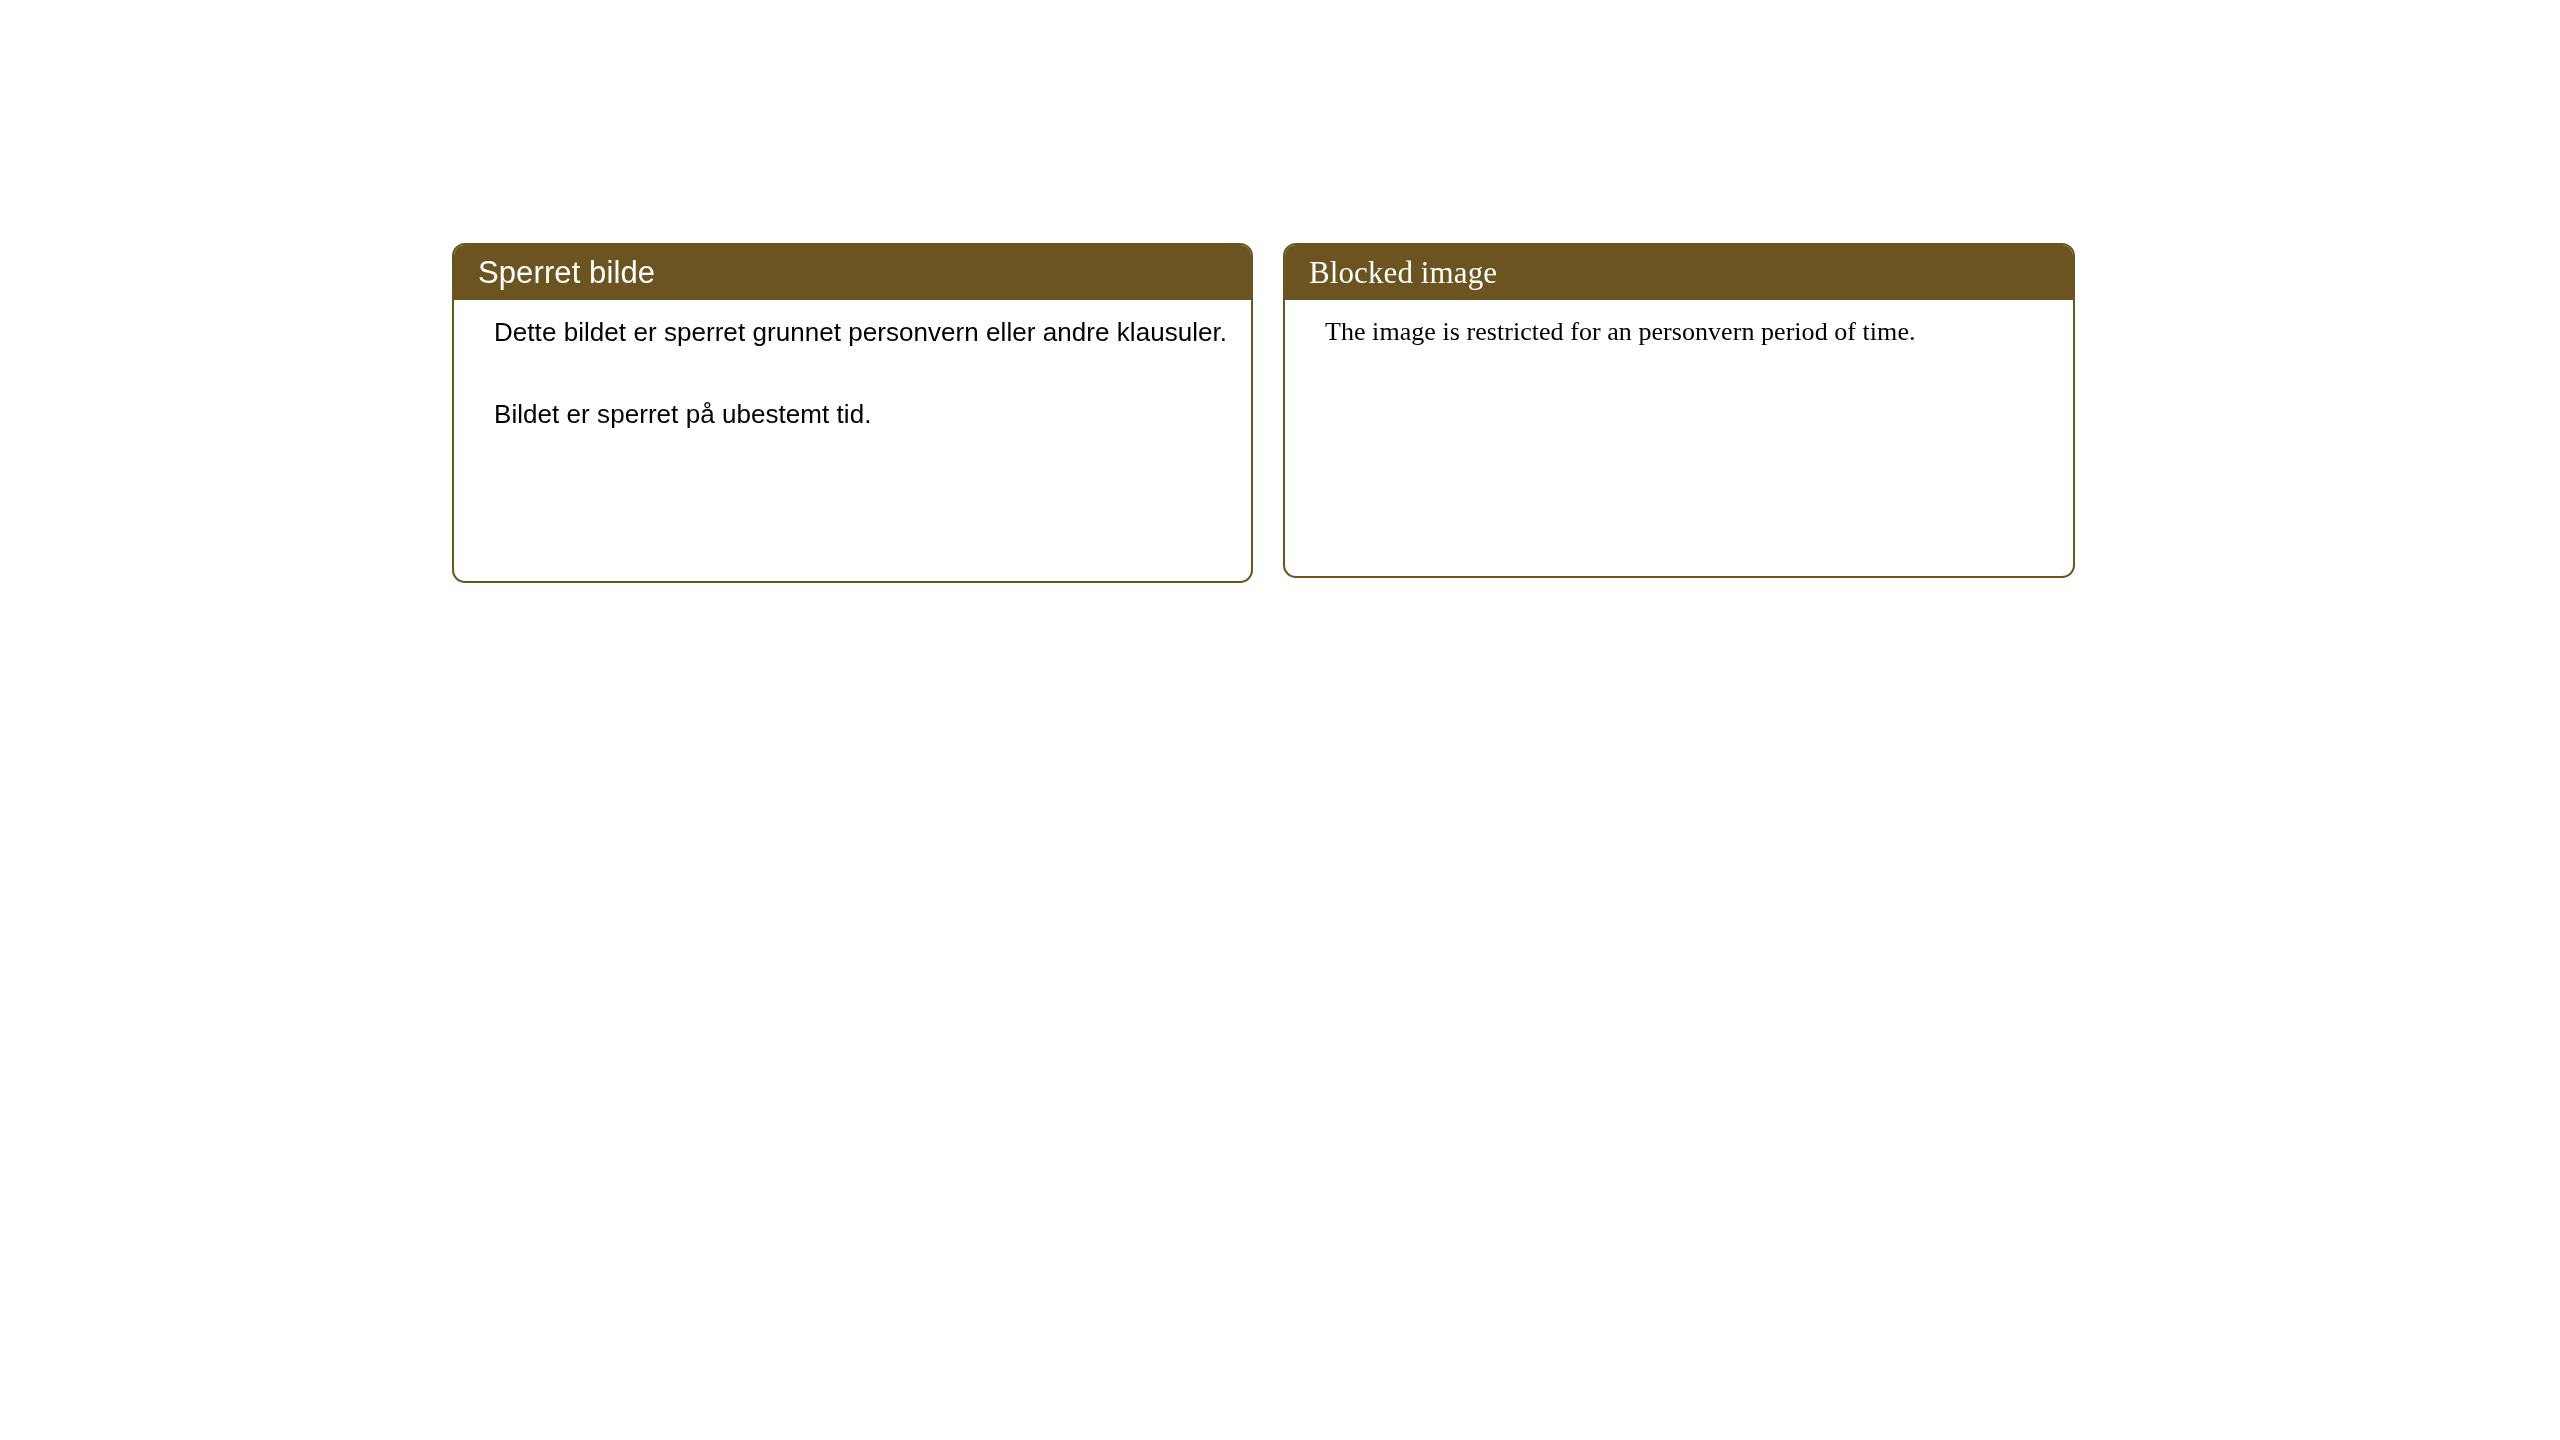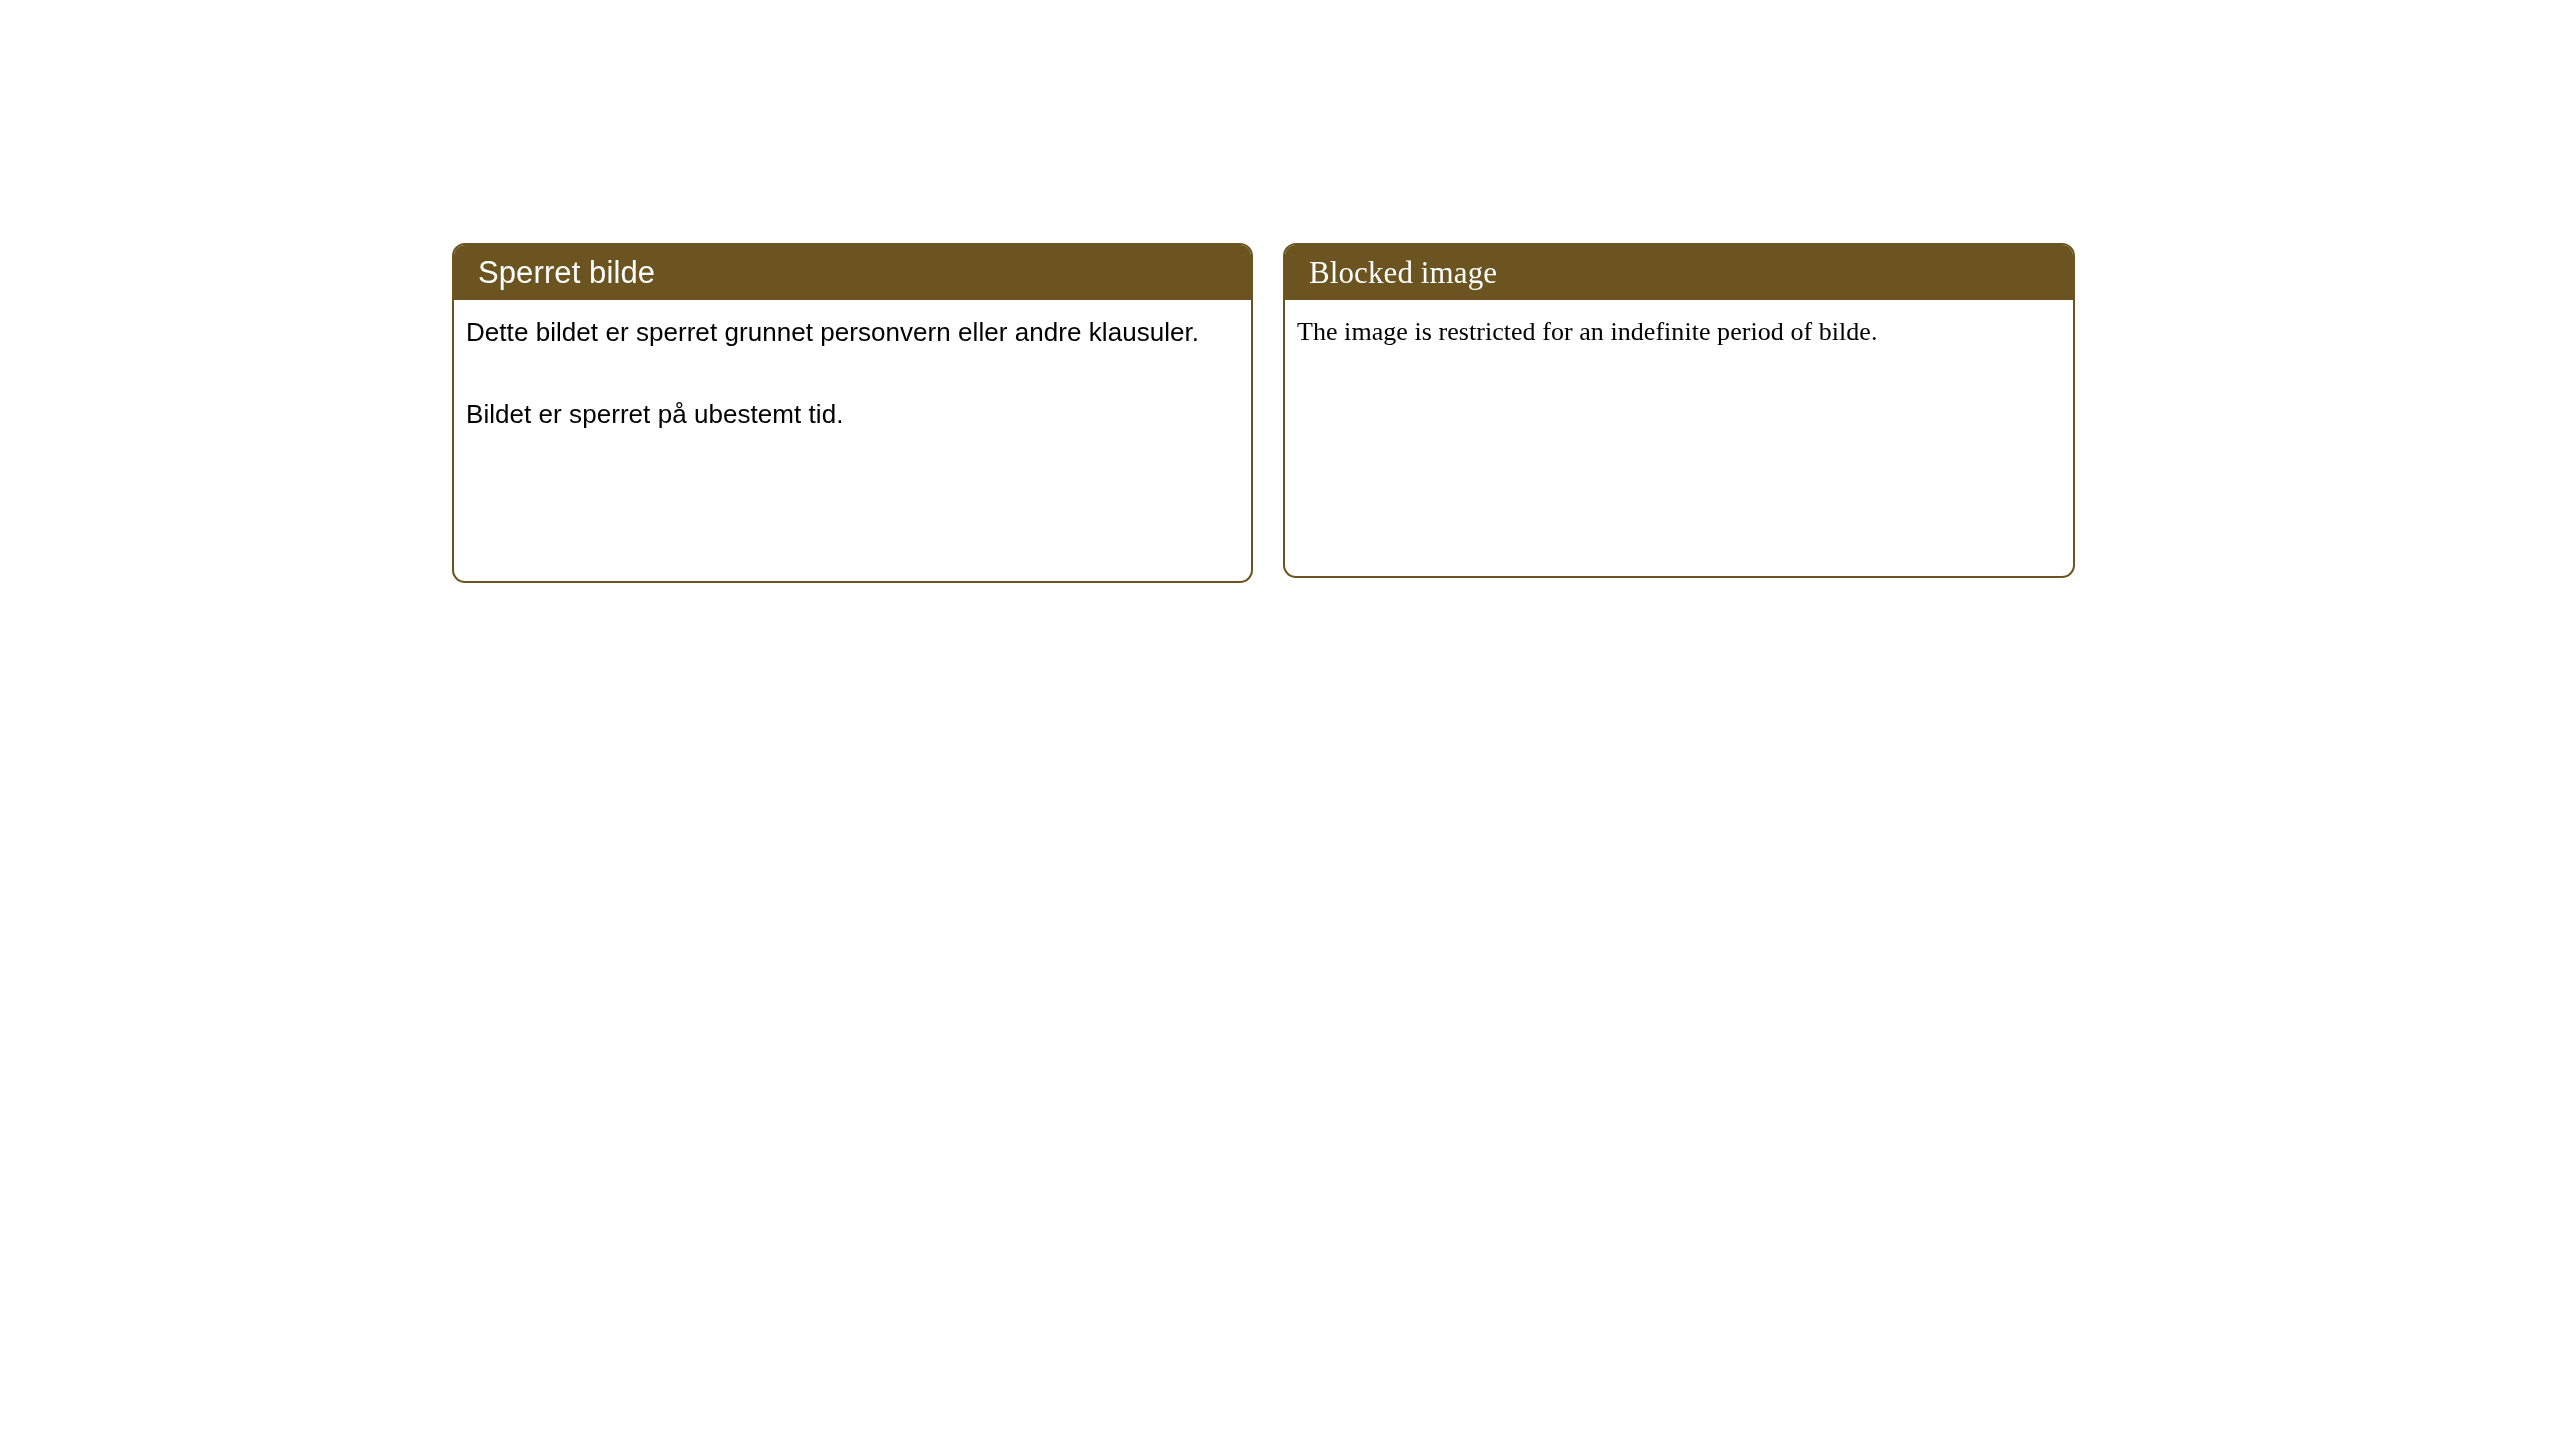--- a/index.html
+++ b/index.html
@@ -59,21 +59,21 @@
     color: #ffffff;
     font-size: 31px;
     line-height: 31px;
     font-weight: 400;
     letter-spacing: 0.1px;
     white-space: nowrap;
   }
 
   .panel-body {
     box-sizing: border-box;
-    padding: 16px 22px 0 12px;
+    padding: 16px 22px 0 40px;
     background: #ffffff;
   }
 
   .panel-paragraph {
     color: #000000;
     font-size: 26px;
     line-height: 32px;
     font-weight: 400;
     margin: 0;
     letter-spacing: 0.05px;
@@ -96,17 +96,17 @@
       <p class="panel-paragraph">Dette bildet er sperret grunnet personvern eller andre klausuler.</p>
       <p class="panel-paragraph">Bildet er sperret på ubestemt tid.</p>
     </div>
   </section>
 
   <section class="notice-panel panel-en">
     <div class="panel-header">
       <span class="panel-title">Blocked image</span>
     </div>
     <div class="panel-body">
-      <p class="panel-paragraph">The image is restricted for an indefinite period of bilde.</p>
+      <p class="panel-paragraph">The image is restricted for an personvern period of time.</p>
     </div>
   </section>
 
 </div>
 
 </body></html>

